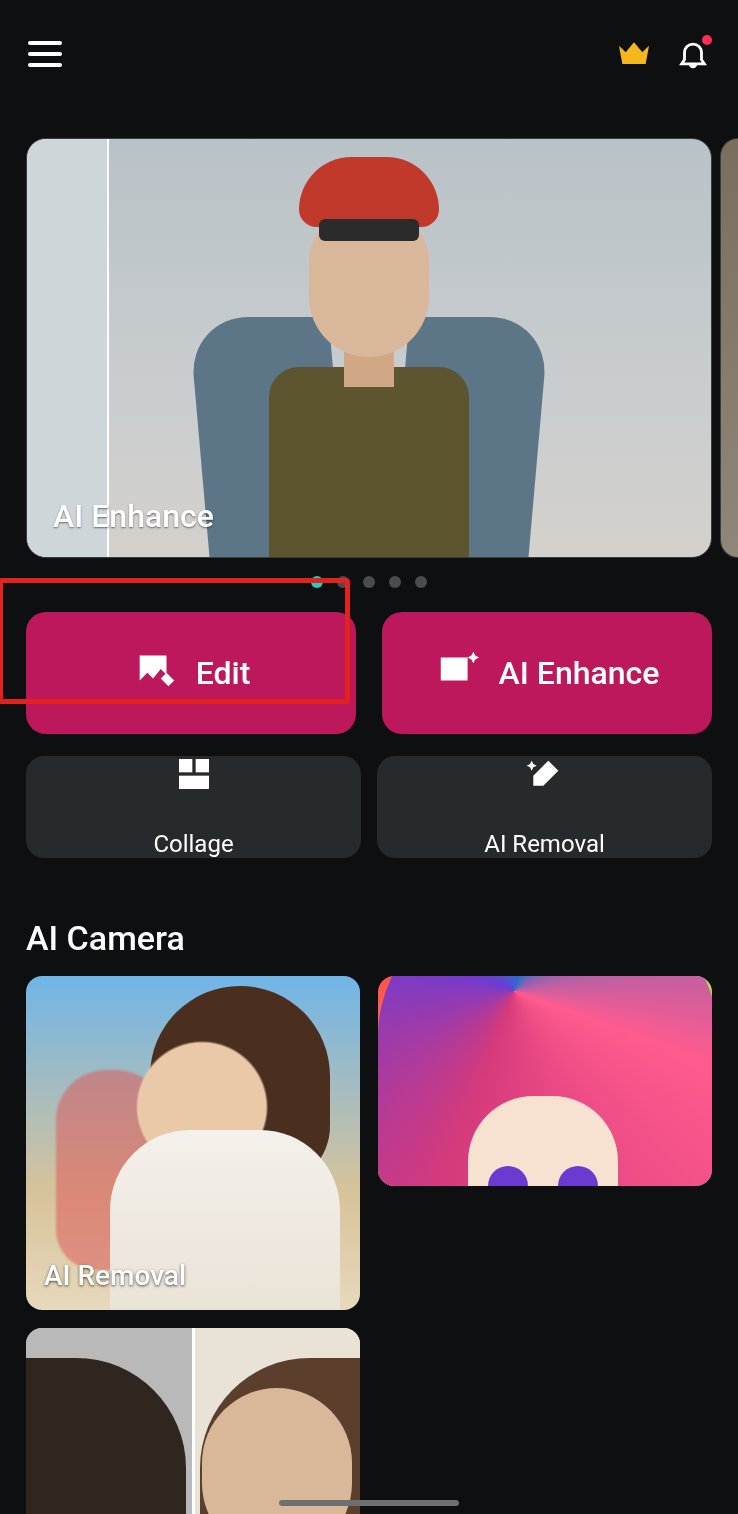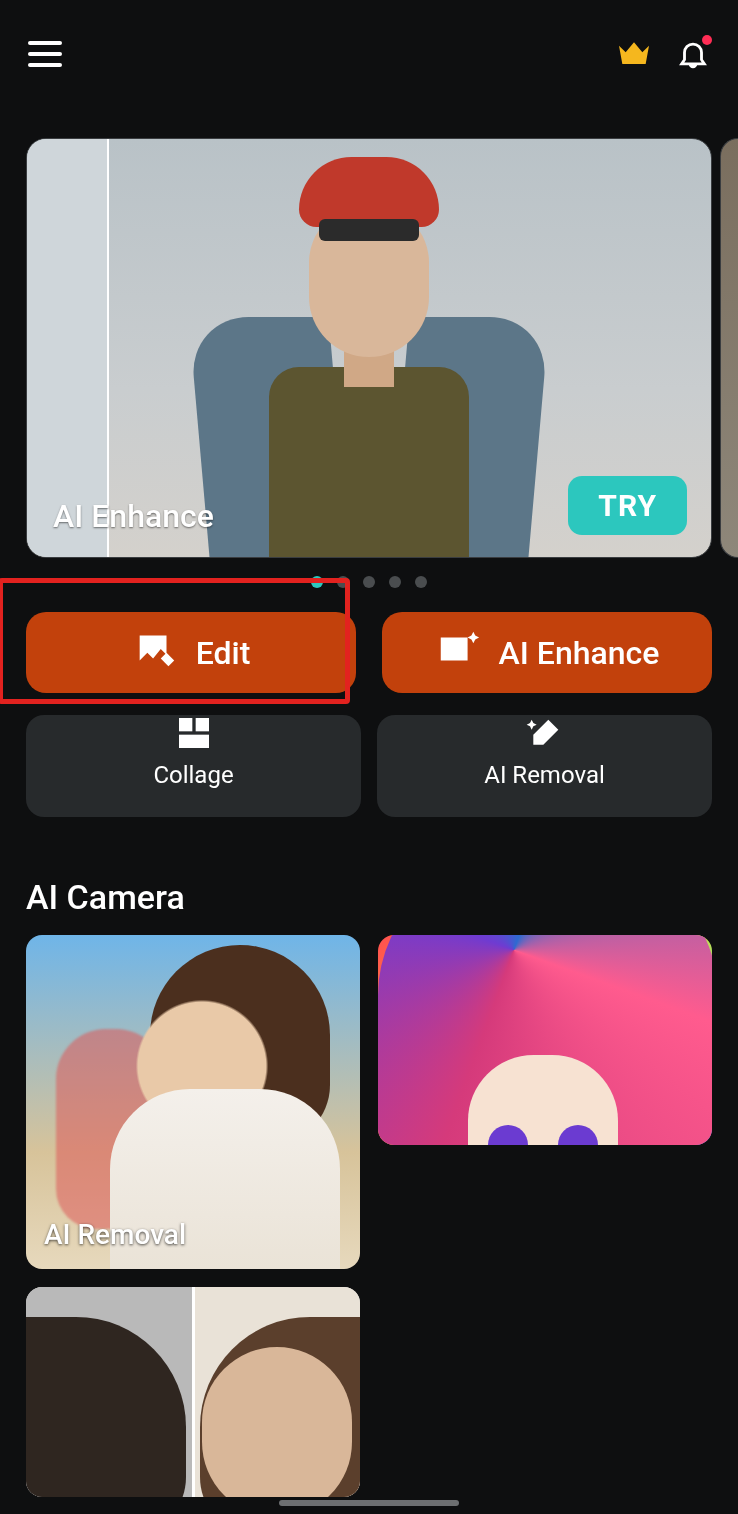--- a/index.html
+++ b/index.html
@@ -66,34 +66,34 @@
     position:absolute; top:30px; right:0; width:18px; height:420px;
     border-radius:20px 0 0 20px; border:1px solid #3a3d40; border-right:none;
     background:linear-gradient(#7a6e5e,#8e877a);
   }
   .dots { display:flex; gap:14px; justify-content:center; margin-top:18px; }
   .dot { width:12px; height:12px; border-radius:50%; background:#4a4d4f; }
   .dot.active { background:#2cc7be; }
   
   .actions-row { display:flex; gap:26px; padding: 24px 26px 0 26px; }
   .action-btn {
-    flex:1; height:81px; background:#c2410c; border-radius:20px;
+    flex:1; height:122px; background:#be185d; border-radius:20px;
     display:flex; align-items:center; justify-content:center; gap:18px;
     font-size:32px; font-weight:500;
   }
   .action-btn svg { width:46px; height:46px; fill:#fff; }
   .highlight-box {
     position:absolute; border:5px solid #e2221f; border-radius:4px;
     pointer-events:none;
   }
   
   .tools-row { display:flex; gap:16px; padding: 22px 26px 0 26px; }
   .tool-btn {
     flex:1; height:102px; background:#272a2c; border-radius:18px;
-    display:flex; flex-direction:column; align-items:center; justify-content:flex-start; gap:10px;
+    display:flex; flex-direction:column; align-items:center; justify-content:space-between; gap:10px;
     font-size:24px;
   }
   .tool-btn .ico { height:36px; display:flex; align-items:center; justify-content:center; }
   .tool-btn svg { width:40px; height:40px; fill:#fff; }
   
   .section-title { font-size:34px; font-weight:500; padding: 60px 26px 18px 26px; }
   .grid { display:flex; flex-wrap:wrap; gap:18px; padding:0 26px; }
   .card {
     width:334px; height:334px; border-radius:16px; overflow:hidden; position:relative;
   }
@@ -164,21 +164,20 @@
     <div class="hero-strip"></div>
     <div class="person">
       <div class="jacket-l"></div>
         <div class="jacket-r"></div>
       <div class="tshirt"></div>
         <div class="neck"></div>
       <div class="head"></div>
         <div class="cap"></div>
     </div>
     <div class="hero-label">AI Enhance</div>
-    <div class="try-btn">TRY</div>
   </div>
   <div class="peek-card"></div>
   <div class="dots">
     <div class="dot active"></div>
     <div class="dot"></div>
     <div class="dot"></div>
     <div class="dot"></div>
     <div class="dot"></div>
   </div>
 </div>

